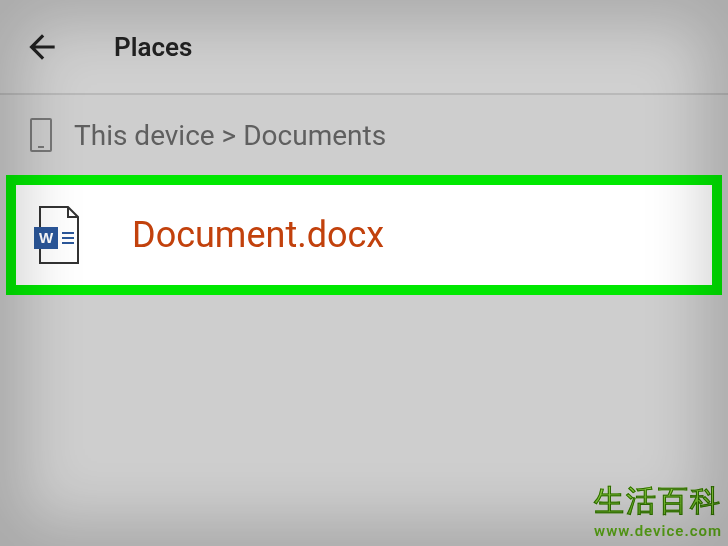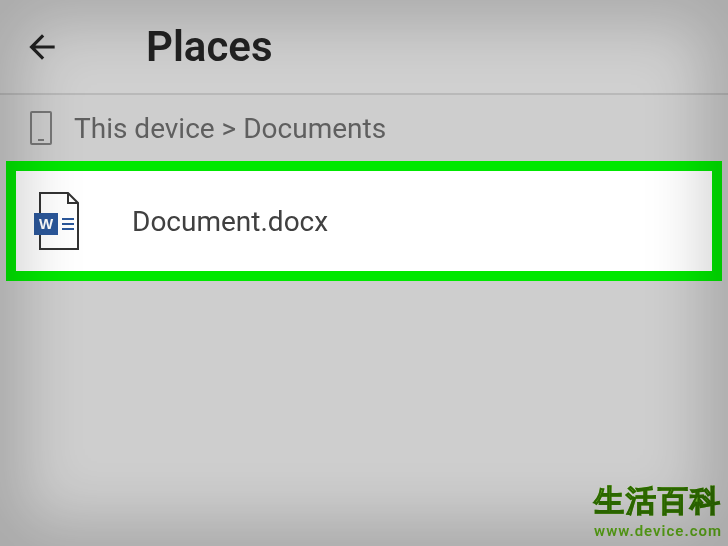--- a/index.html
+++ b/index.html
@@ -28,27 +28,26 @@
     .back-arrow {
       width: 44px;
       height: 44px;
       display: flex;
       align-items: center;
       justify-content: center;
       cursor: pointer;
       margin-right: 50px;
     }
     .title {
-      font-size: 42px;
+      font-size: 26px;
       font-weight: 600;
       color: #222;
-      margin-left: 32px;
     }
     .breadcrumb {
-      height: 66px;
+      height: 80px;
       display: flex;
       align-items: center;
       padding: 0 30px;
       color: #5a5a5a;
     }
     .device-icon {
       width: 22px;
       height: 34px;
       border: 2px solid #777;
       border-radius: 2px;
@@ -81,32 +80,32 @@
       padding: 0 18px;
       cursor: pointer;
     }
     .file-icon {
       width: 48px;
       height: 60px;
       margin-right: 50px;
       position: relative;
     }
     .file-name {
-      font-size: 28px;
-      color: #404040;
+      font-size: 36px;
+      color: #c2410c;
     }
     .watermark {
       position: absolute;
       right: 6px;
       bottom: 6px;
       text-align: right;
     }
     .wm-cn {
       font-size: 30px;
-      font-weight: 700;
+      font-weight: 400;
       letter-spacing: 2px;
       background: linear-gradient(#9bdc4a, #5aa617);
       -webkit-background-clip: text;
       background-clip: text;
       color: transparent;
       -webkit-text-stroke: 1px #2d6b00;
     }
     .wm-url {
       font-size: 15px;
       color: #5aa617;

